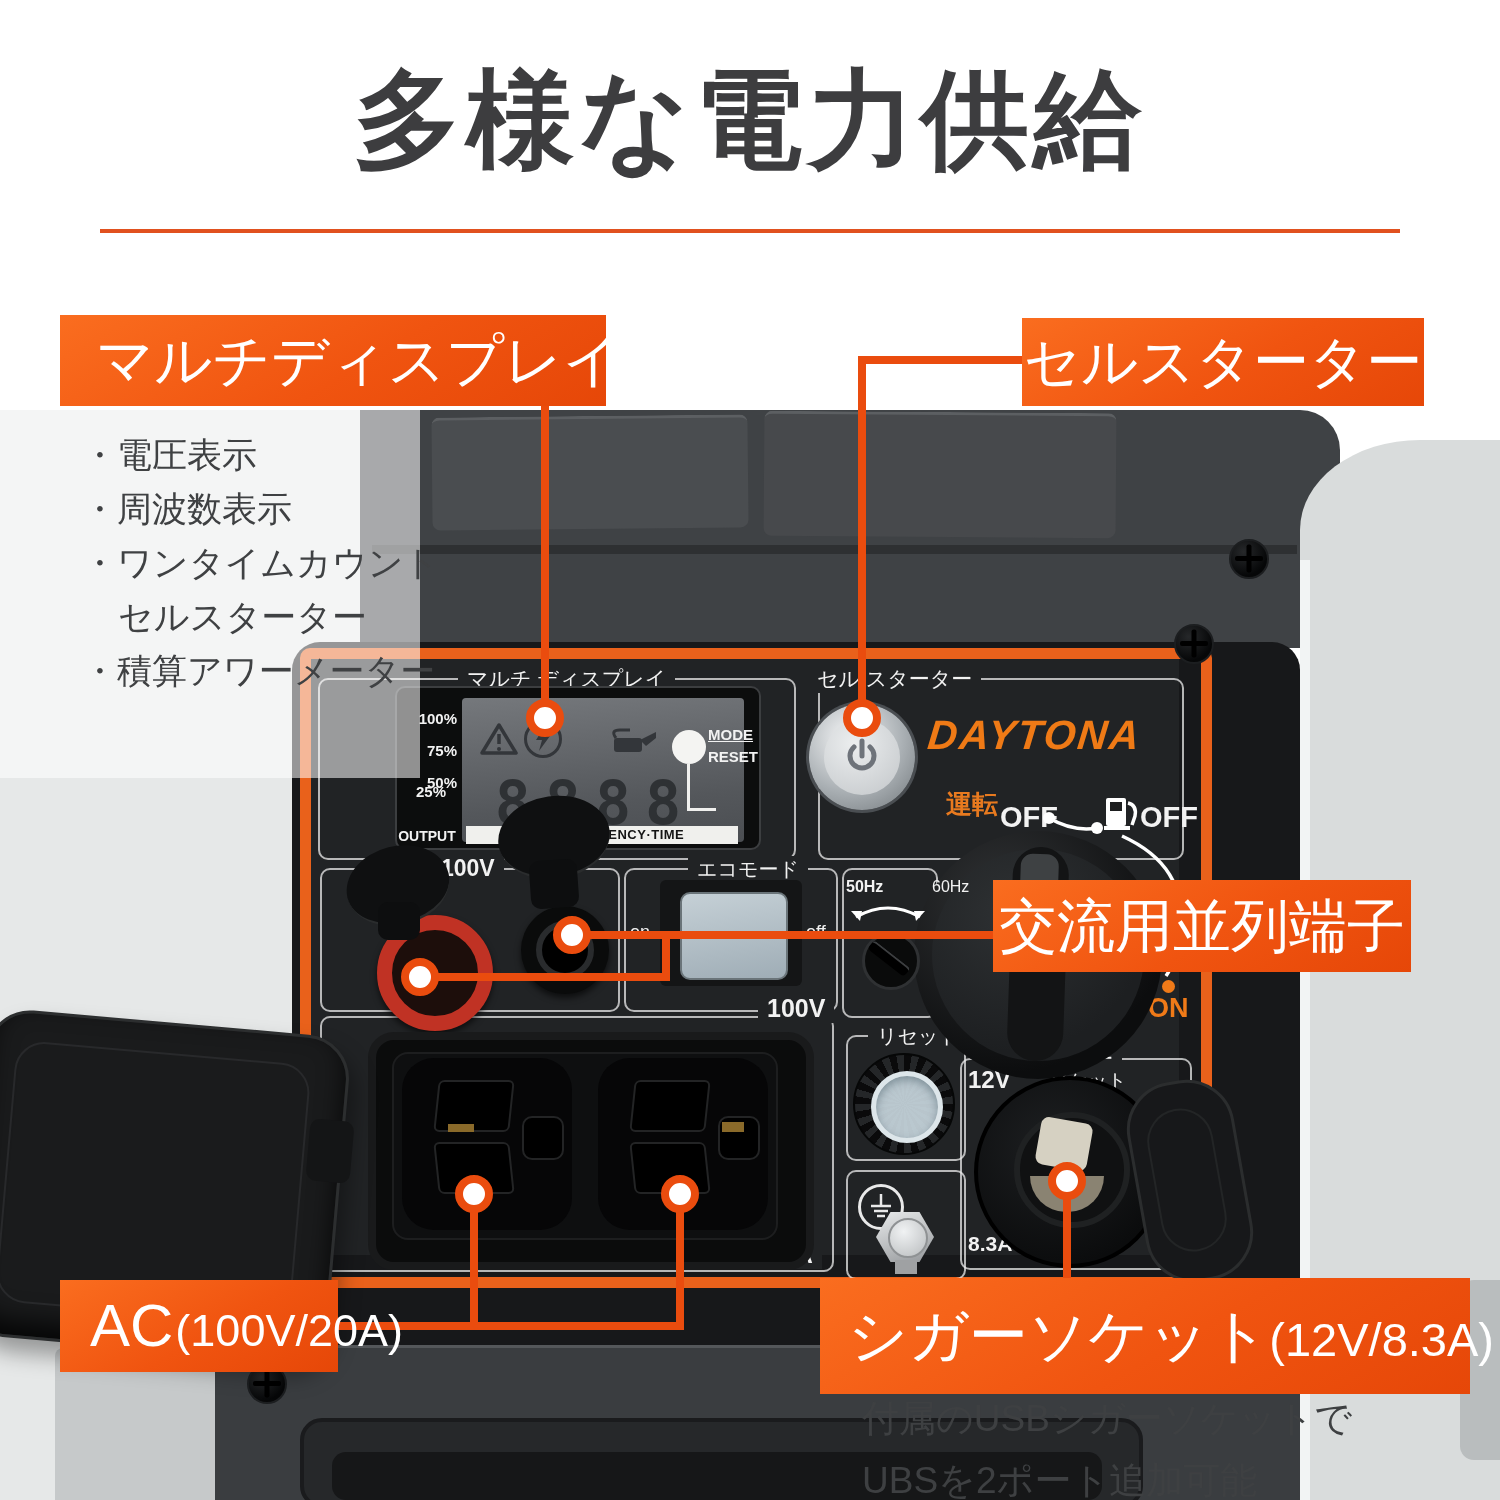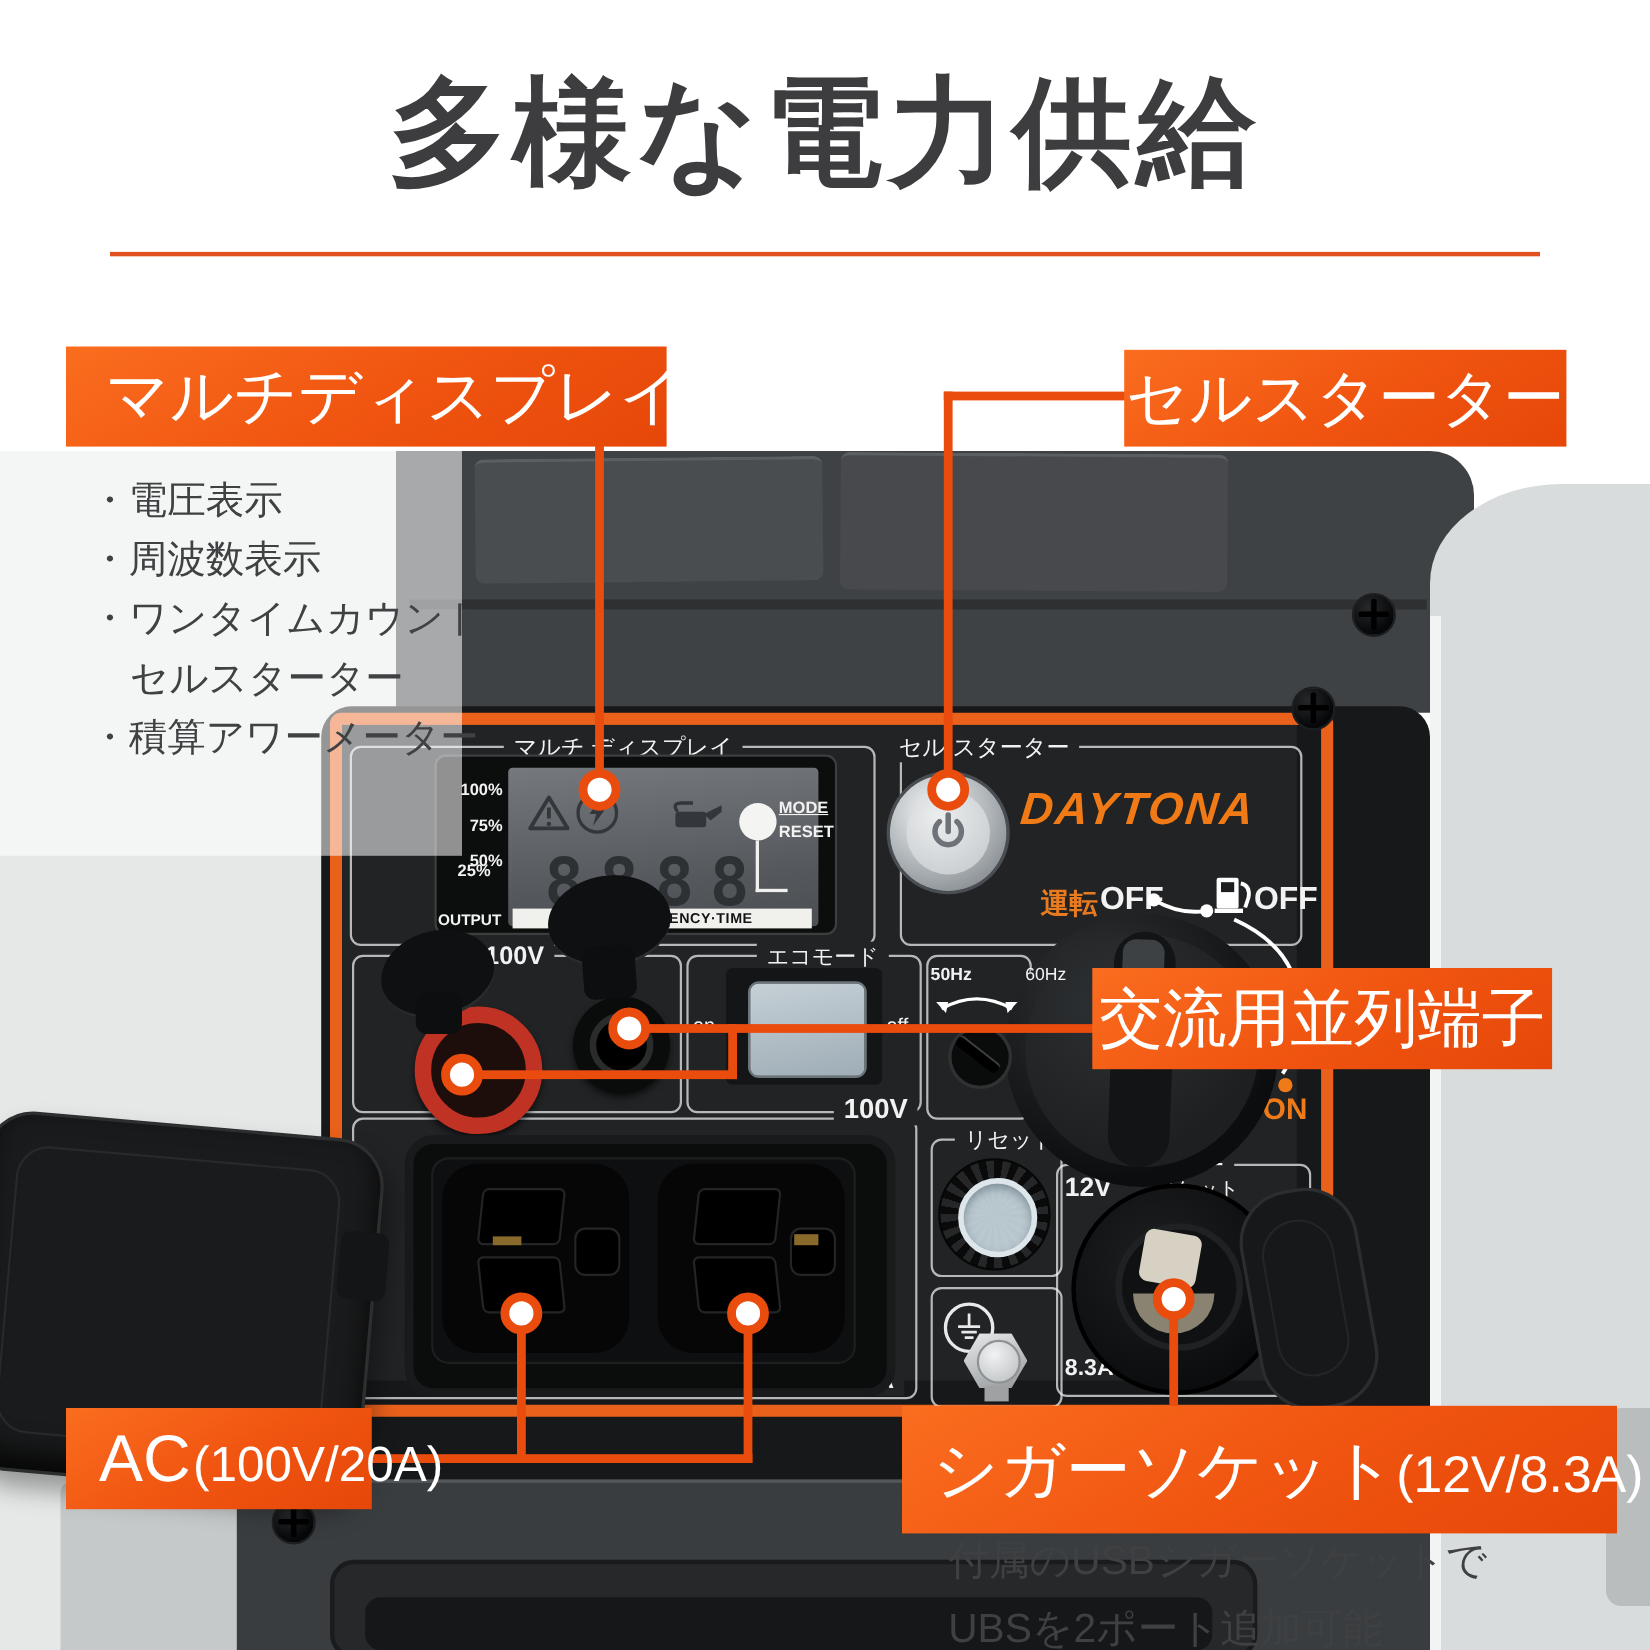--- a/index.html
+++ b/index.html
@@ -92,21 +92,21 @@
   <div class="abs" style="left:466px;top:826px;width:272px;height:18px;background:#f0f0ed;color:#141414;font-size:13px;font-weight:700;letter-spacing:.5px;text-align:center;line-height:18px;">VOLT·FREQUENCY·TIME</div>
 
   <div class="abs" style="left:809px;top:704px;width:106px;height:106px;border-radius:50%;background:radial-gradient(circle at 38% 32%,#f6f7f8,#aab0b4 55%,#70767a);box-shadow:0 0 0 3px #4a4e52;"></div>
   <div class="abs" style="left:824px;top:719px;width:76px;height:76px;border-radius:50%;background:radial-gradient(circle at 40% 32%,#eceeef,#c2c6c9);"></div>
   <svg class="abs" style="left:844px;top:737px;" width="36" height="40">
     <path d="M10,10 a12,12 0 1 0 16,0" fill="none" stroke="#6e737a" stroke-width="5" stroke-linecap="round"></path>
     <line x1="18" y1="4" x2="18" y2="19" stroke="#6e737a" stroke-width="5" stroke-linecap="round"></line>
   </svg>
   <div class="abs" style="left:928px;top:712px;width:266px;font-size:41px;font-weight:700;font-style:italic;color:#ef7a16;letter-spacing:2px;transform:skewX(-6deg);">DAYTONA</div>
 
-  <div class="abs" style="left:946px;top:804px;font-size:26px;color:#e87a1f;font-weight:700;">運転</div>
+  <div class="abs" style="left:946px;top:787px;font-size:26px;color:#e87a1f;font-weight:700;">運転</div>
   <div class="abs wtxt" style="left:1000px;top:801px;font-size:29px;font-weight:800;">OFF</div>
   <div class="abs" style="left:1043px;top:812px;width:12px;height:12px;border-radius:50%;background:#fff;"></div>
   <div class="abs" style="left:1091px;top:822px;width:12px;height:12px;border-radius:50%;background:#fff;"></div>
   <svg class="abs" style="left:1104px;top:792px;" width="36" height="40">
     <rect x="2" y="6" width="20" height="28" rx="2" fill="#fff"></rect>
     <rect x="6" y="10" width="12" height="9" fill="#1d1e1f"></rect>
     <path d="M24,11 q9,2 7,13 l-3,9" fill="none" stroke="#fff" stroke-width="3.5"></path>
     <rect x="0" y="34" width="26" height="4" fill="#fff"></rect>
   </svg>
   <div class="abs wtxt" style="left:1140px;top:801px;font-size:29px;font-weight:800;">OFF</div>

